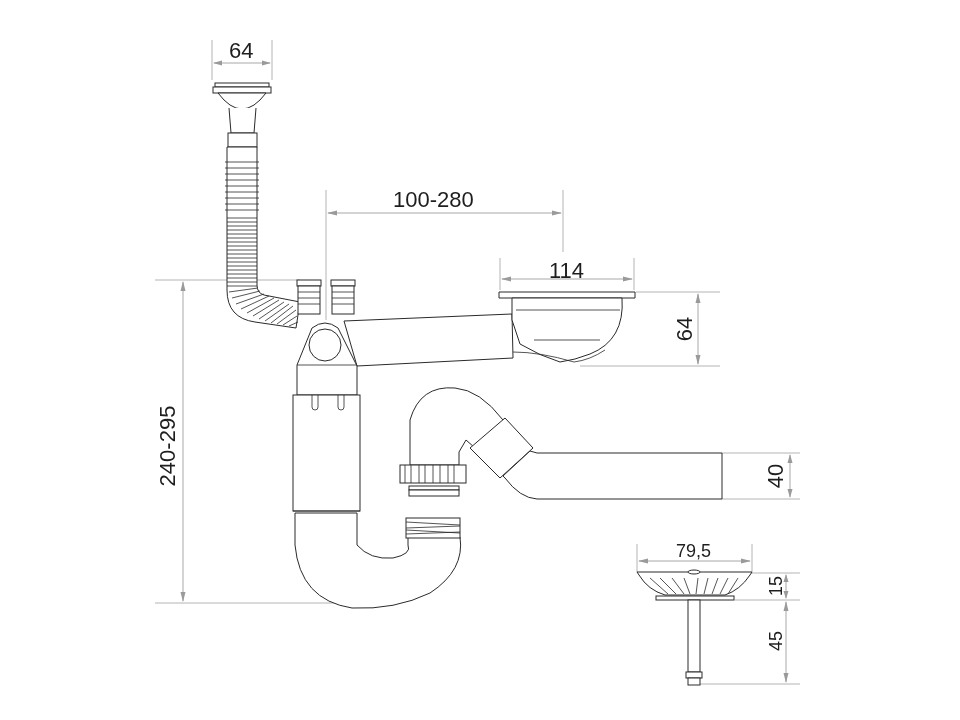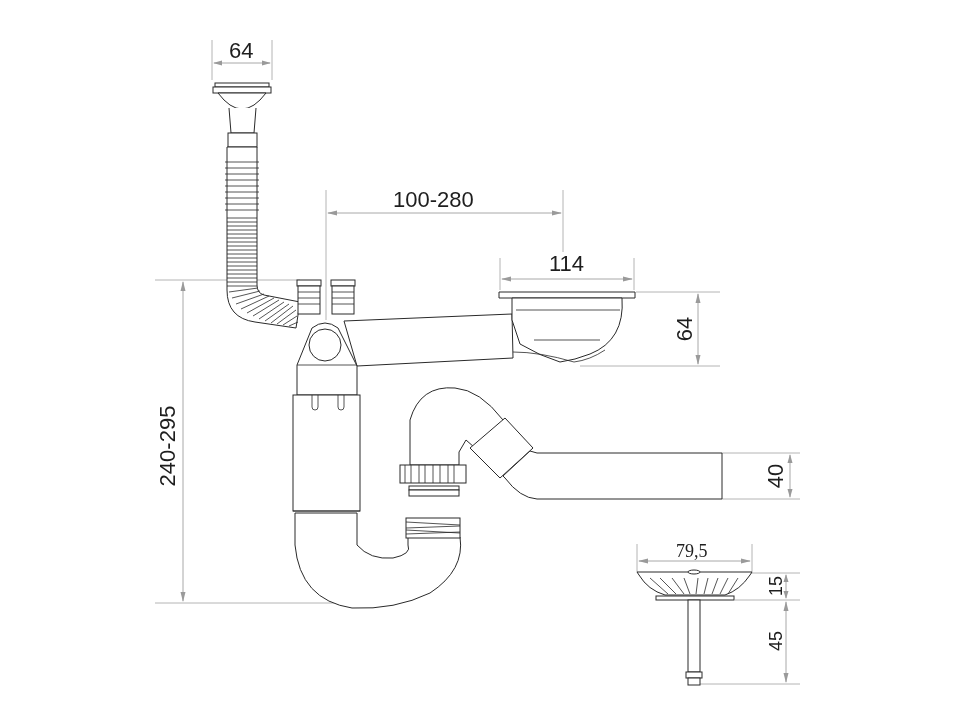--- a/index.html
+++ b/index.html
@@ -145,19 +145,19 @@
     <path class="thin" d="M650,578 L668,594 M660,578 L676,594 M672,578 L684,594 M684,578 L690,594 M698,578 L696,594 M708,578 L704,594 M718,578 L712,594 M728,578 L720,594 M738,578 L728,594"></path>
     <rect class="part" x="656" y="596" width="78" height="4"></rect>
     <rect class="part" x="688" y="600" width="12" height="72"></rect>
     <rect class="part" x="686" y="672" width="16" height="6"></rect>
     <rect class="part" x="688" y="678" width="12" height="7"></rect>
   </g>
 </svg>
 
 <span class="lbl" style="left:229px;top:40px;">64</span>
 <span class="lbl" style="left:393px;top:189px;">100-280</span>
-<span class="lbl" style="left:549px;top:253px;">114</span>
+<span class="lbl" style="left:549px;top:260px;">114</span>
 <span class="lbl rot" style="left:673px;top:318px;">64</span>
 <span class="lbl rot" style="left:128px;top:435px;">240-295</span>
 <span class="lbl rot" style="left:764px;top:465px;">40</span>
-<span class="lbl sm" style="left:676px;top:542px;font-family:Liberation Serif, serif;">79,5</span>
+<span class="lbl sm" style="left:676px;top:542px;">79,5</span>
 <span class="lbl sm rot" style="left:766px;top:577px;">15</span>
 <span class="lbl sm rot" style="left:766px;top:632px;">45</span>
 
 </body></html>

